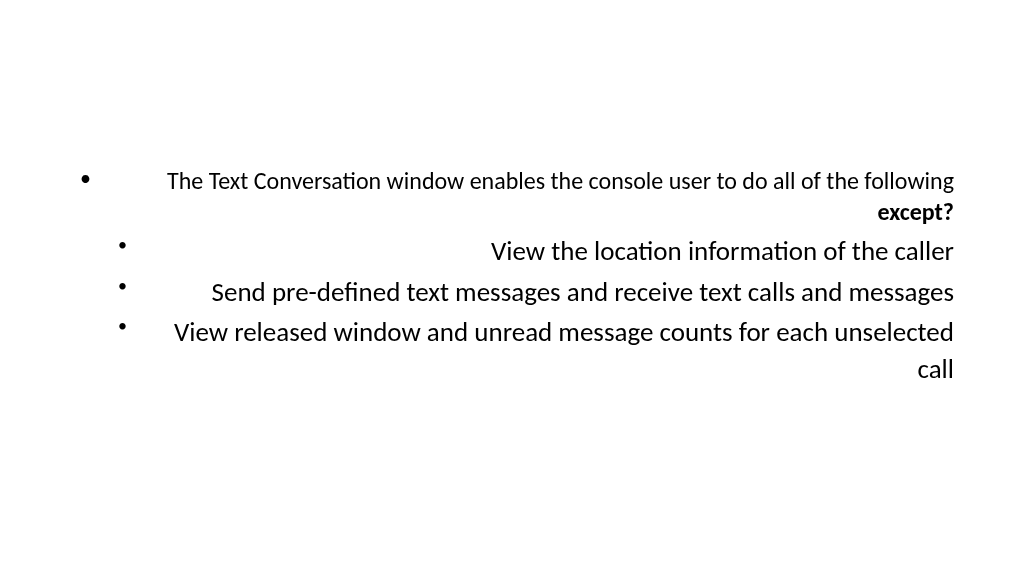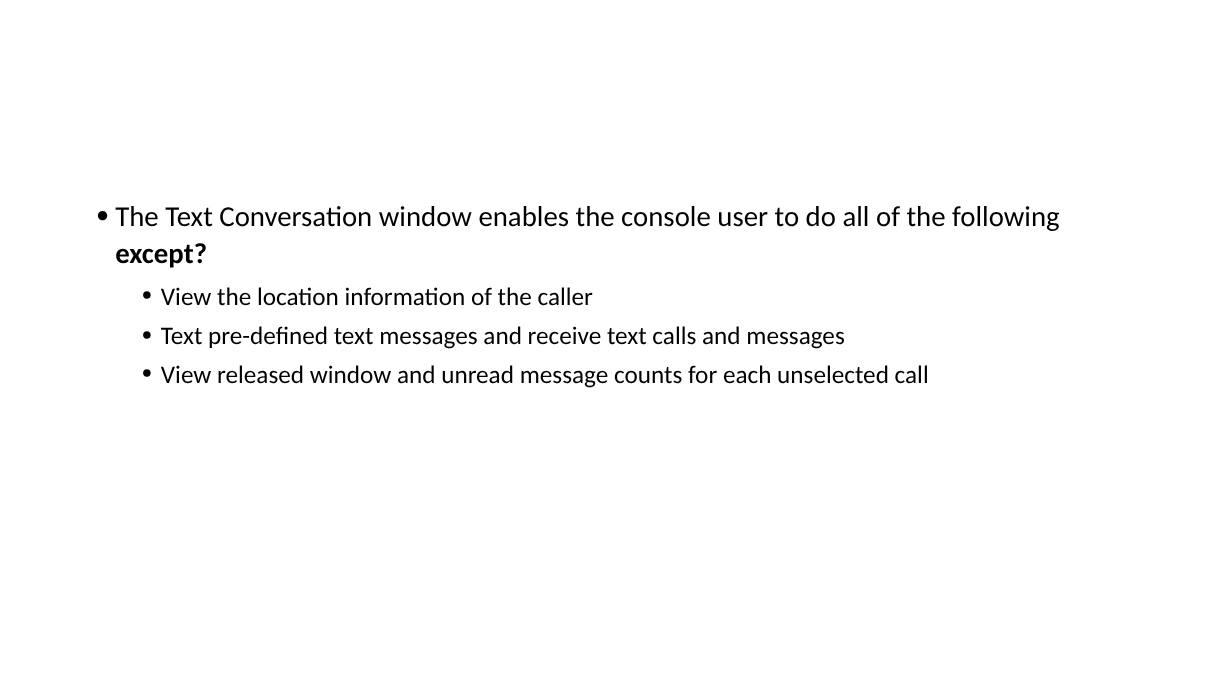--- a/index.html
+++ b/index.html
@@ -1,18 +1,19 @@
 <!DOCTYPE html>
 <html><head>
   <meta charset="utf-8">
   <style>
     * {
       margin: 0;
       padding: 0;
       box-sizing: border-box;
+      text-align: right;
     }
     body {
       width: 1024px;
       height: 576px;
       background: #ffffff;
       font-family: Calibri, 'Segoe UI', Arial, sans-serif;
       color: #000000;
       padding: 165px 70px 0 70px;
     }
     .main-list {
@@ -32,21 +33,21 @@
       top: 0;
       font-size: 22px;
     }
     .sub-list {
       list-style: none;
       margin-top: 6px;
     }
     .sub-item {
       position: relative;
       padding-left: 38px;
-      font-size: 21px;
+      font-size: 27px;
       line-height: 1.35;
       margin-bottom: 4px;
     }
     .sub-item::before {
       content: "•";
       position: absolute;
       left: 22px;
       top: 0;
       font-size: 18px;
     }
@@ -58,20 +59,20 @@
 <body>
 
 <ul class="main-list">
   <li class="main-item">
     <span>The Text Conversation window enables the console user to do all of the following </span><span class="bold">except?</span>
     <ul class="sub-list">
       <li class="sub-item">
         <span>View the location information of the caller</span>
       </li>
       <li class="sub-item">
-        <span>Text pre-defined text messages and receive text calls and messages</span>
+        <span>Send pre-defined text messages and receive text calls and messages</span>
       </li>
       <li class="sub-item">
         <span>View released window and unread message counts for each unselected call</span>
       </li>
     </ul>
   </li>
 </ul>
 
 </body></html>

